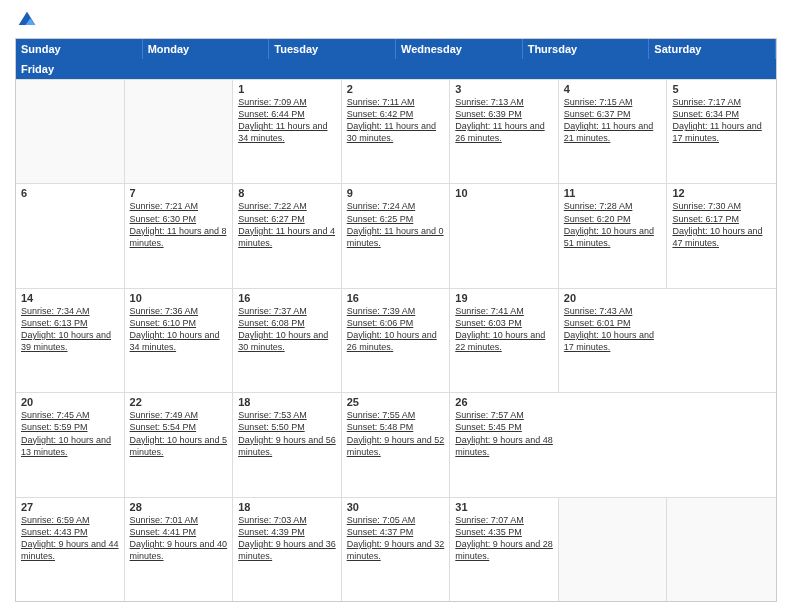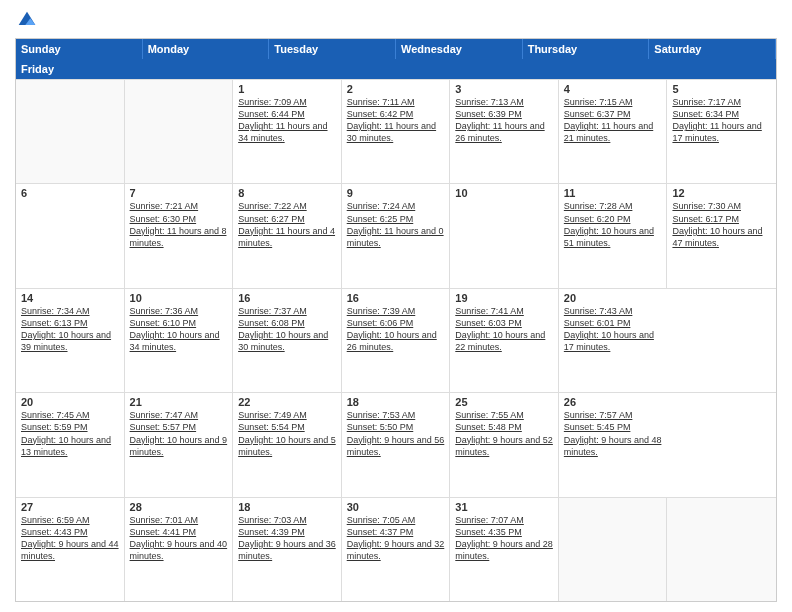--- a/index.html
+++ b/index.html
@@ -230,24 +230,20 @@
             <div class="day-num">20</div>
             <div class="cell-text">Sunrise: 7:43 AM<br>Sunset: 6:01 PM<br>Daylight: 10 hours and 17 minutes.</div>
           </div>
         </div>
         <div class="cal-row">
           <div class="cal-cell">
             <div class="day-num">20</div>
             <div class="cell-text">Sunrise: 7:45 AM<br>Sunset: 5:59 PM<br>Daylight: 10 hours and 13 minutes.</div>
           </div>
           <div class="cal-cell">
-            <div class="day-num">21</div>
-            <div class="cell-text">Sunrise: 7:47 AM<br>Sunset: 5:57 PM<br>Daylight: 10 hours and 9 minutes.</div>
-          </div>
-          <div class="cal-cell">
             <div class="day-num">22</div>
             <div class="cell-text">Sunrise: 7:49 AM<br>Sunset: 5:54 PM<br>Daylight: 10 hours and 5 minutes.</div>
           </div>
           <div class="cal-cell">
             <div class="day-num">18</div>
             <div class="cell-text">Sunrise: 7:53 AM<br>Sunset: 5:50 PM<br>Daylight: 9 hours and 56 minutes.</div>
           </div>
           <div class="cal-cell">
             <div class="day-num">25</div>
             <div class="cell-text">Sunrise: 7:55 AM<br>Sunset: 5:48 PM<br>Daylight: 9 hours and 52 minutes.</div>

